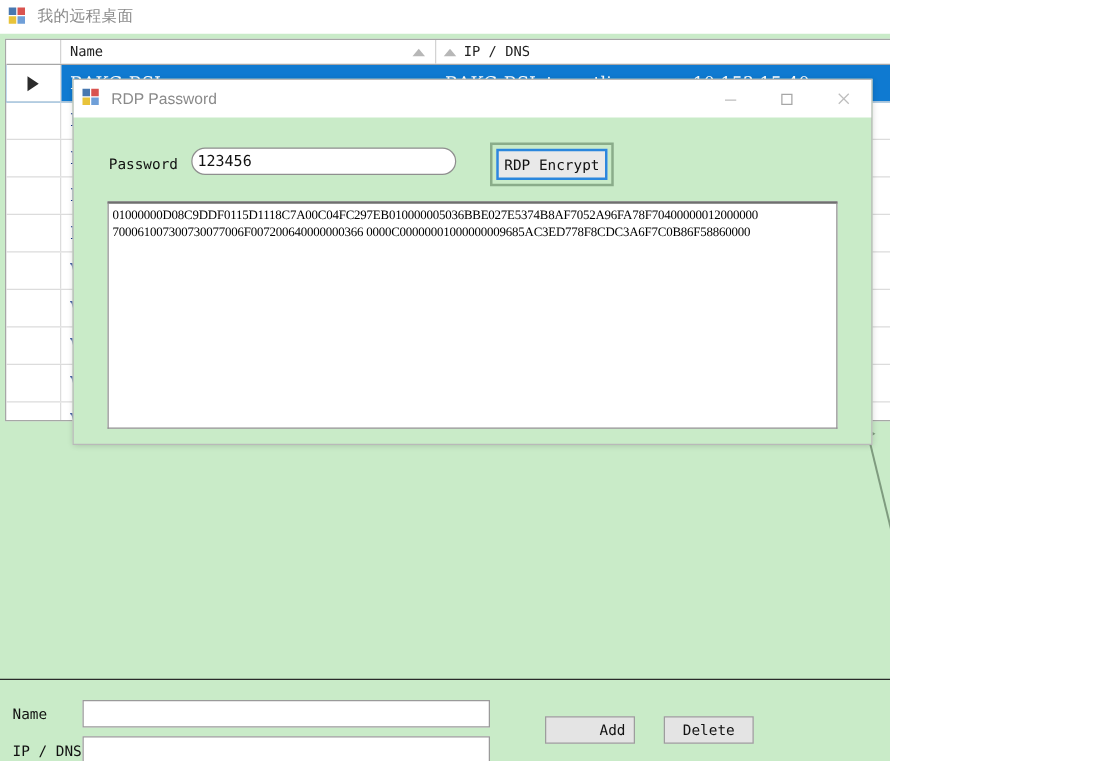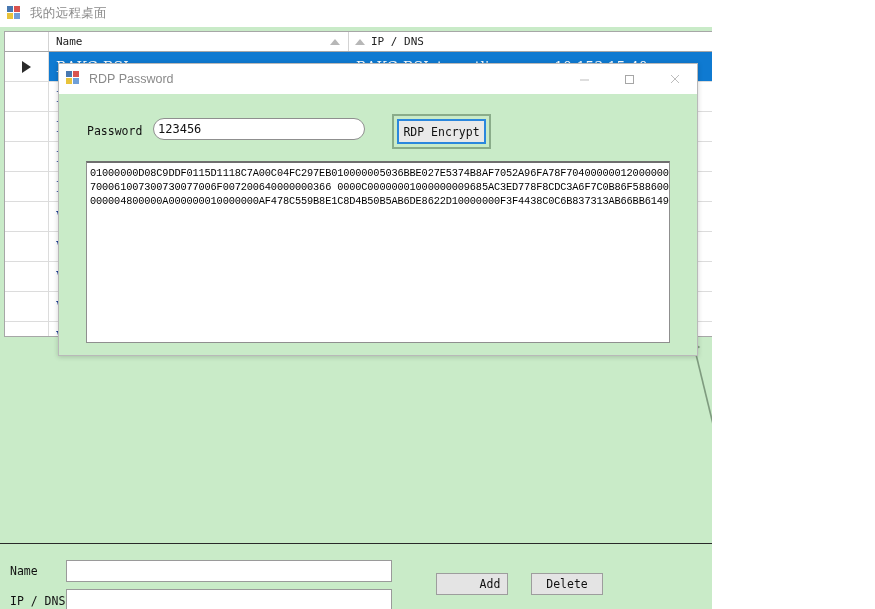--- a/index.html
+++ b/index.html
@@ -263,21 +263,21 @@
     left: 27px; top: 97px;
     width: 584px; height: 182px;
     background: #ffffff;
     border: 1px solid #8f8f8f;
     border-top: 2px solid #6f6f6f;
     box-sizing: border-box;
     padding: 3px 2px 0 3px;
     overflow: hidden;
   }
   .hexline {
-    font-family: Liberation Mono, monospace;
+    font-family: Liberation Serif, serif;
     font-size: 10.3px;
     line-height: 14px;
     color: #000;
     letter-spacing: -0.15px;
     white-space: pre;
   }
 </style>
 </head>
 <body>
 
@@ -428,17 +428,16 @@
 
     <div class="dlg-label" style="left:28px; top:60px;">Password</div>
     <div class="dlg-input" style="left:94px; top:54px; width:212px; height:22px;border-radius:11px;" placeholder="">123456</div>
 
     <div class="hl-box" style="left:333px; top:50px; width:99px; height:35px;"></div>
     <div class="btn focus-blue" style="left:338px; top:55px; width:89px; height:25px;">RDP Encrypt</div>
 
     <div class="hexbox">
       <div class="hexline">01000000D08C9DDF0115D1118C7A00C04FC297EB010000005036BBE027E5374B8AF7052A96FA78F70400000012000000</div>
       <div class="hexline">700061007300730077006F007200640000000366 0000C00000001000000009685AC3ED778F8CDC3A6F7C0B86F58860000</div>
-      <div class="hexline">000004800000A000000010000000AF478C559B8E1C8D4B50B5AB6DE8622D10000000F3F4438C0C6B837313AB66BB6149</div>
     </div>
   </div>
 
 </div>
 
 </body></html>

